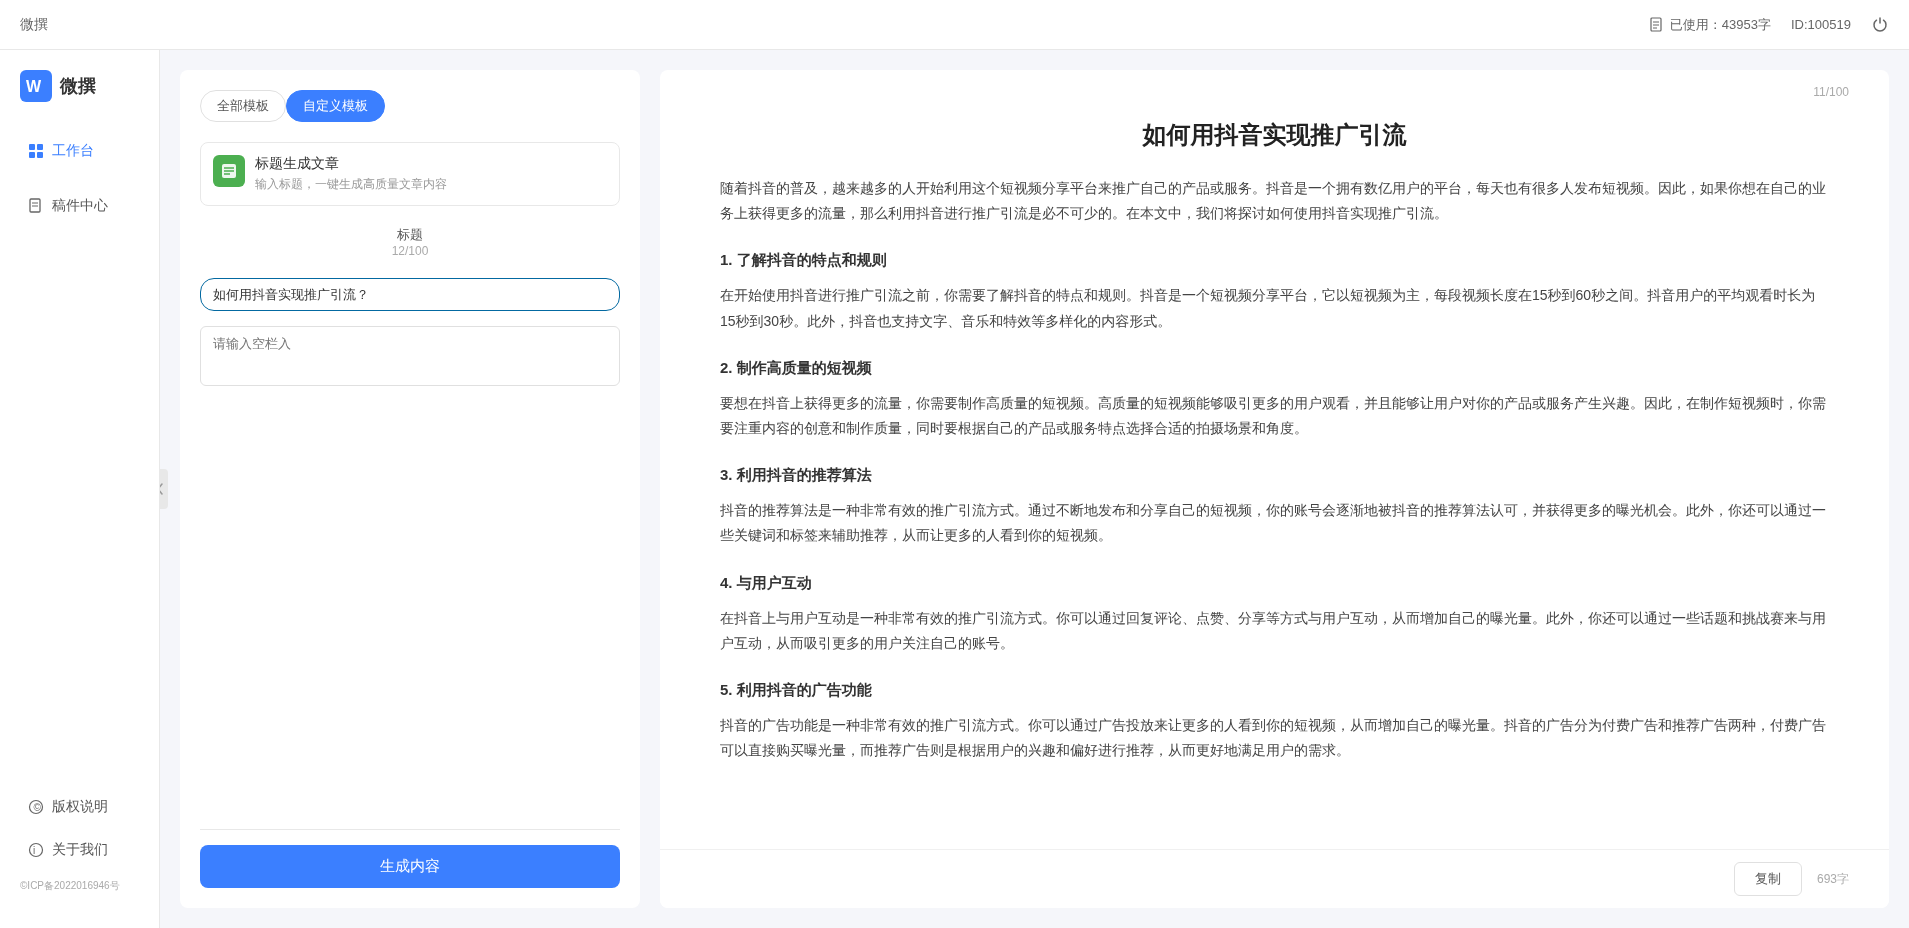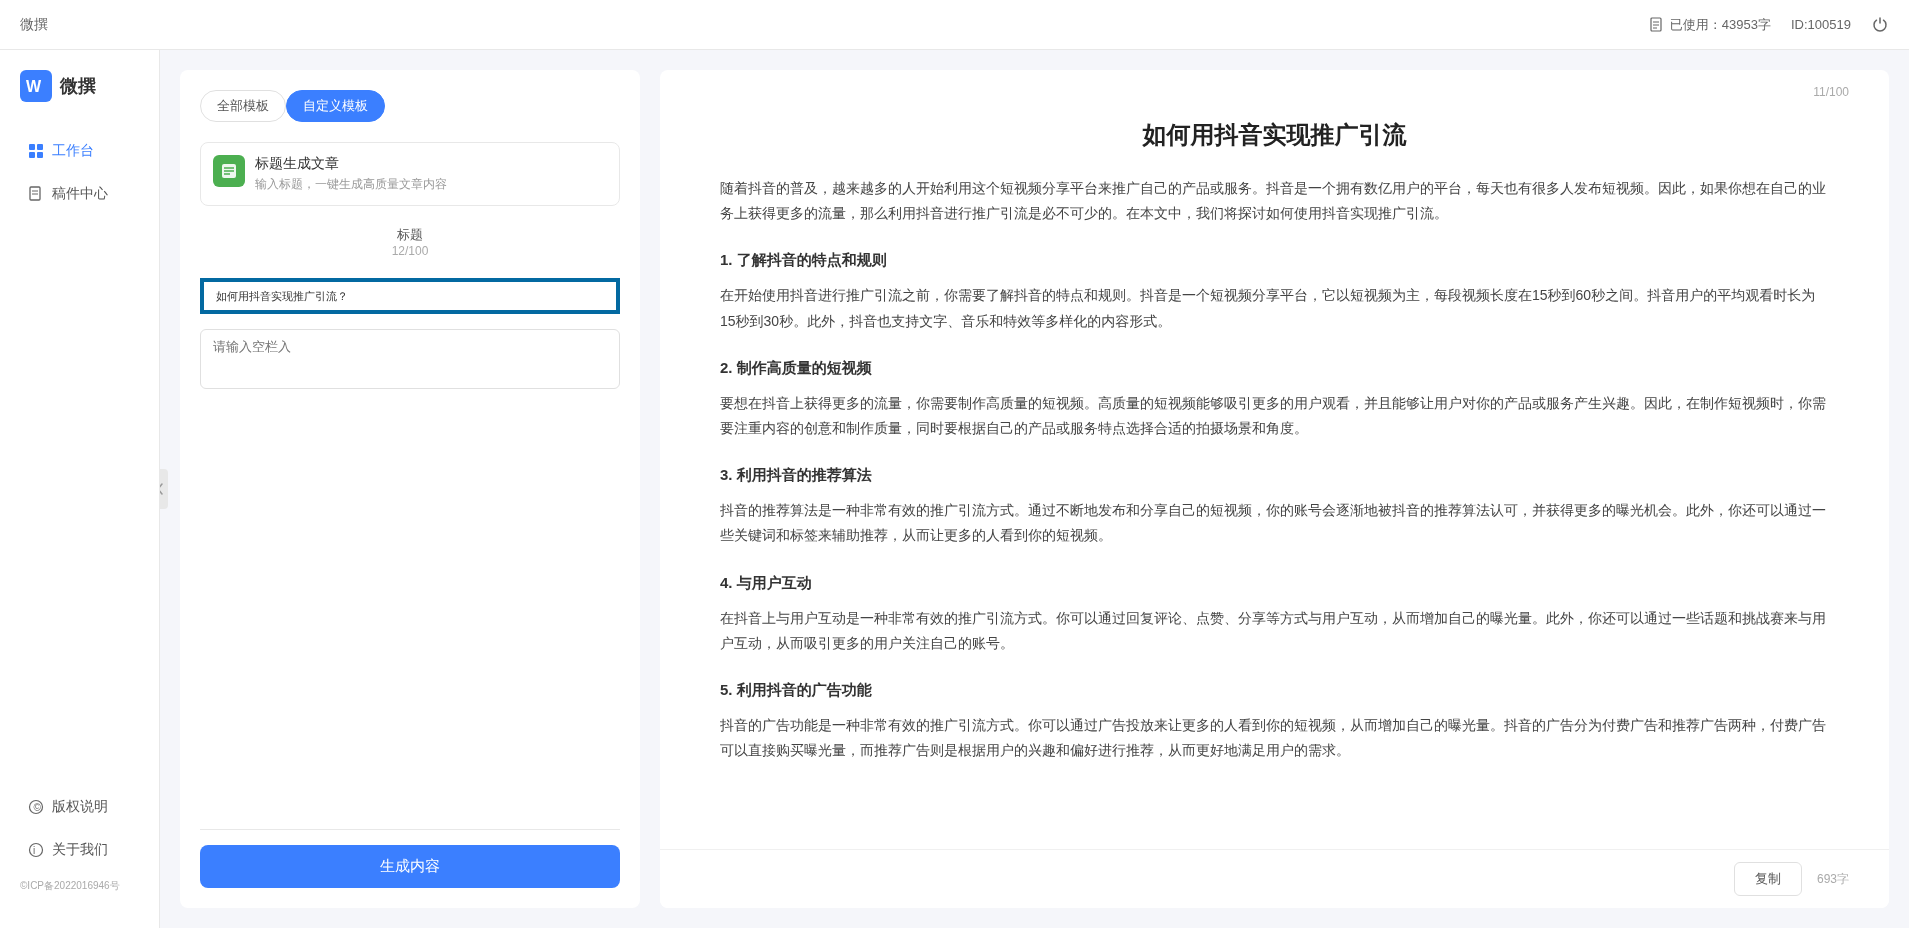--- a/index.html
+++ b/index.html
@@ -60,21 +60,21 @@
       gap: 8px;
     }
     .logo-text {
       font-size: 18px;
       font-weight: bold;
       color: #333;
     }
     .sidebar-nav {
       display: flex;
       flex-direction: column;
-      gap: 5px;
+      gap: 17px;
       flex: 1;
       text-align: center;
     }
     .sidebar-item {
       display: flex;
       align-items: center;
       gap: 8px;
       padding: 10px 20px;
       cursor: pointer;
       font-size: 14px;
@@ -208,24 +208,24 @@
       color: #555;
       margin-bottom: 20px;
       flex-direction: column;
     }
     .field-counter {
       font-size: 12px;
       color: #aaa;
     }
     .field-input {
       width: 100%;
-      border: 4px solid #0369a1;
-      border-radius: 0;
+      border: 1px solid #0369a1;
+      border-radius: 14px;
       padding: 8px 12px;
-      font-size: 11px;
+      font-size: 13px;
       color: #333;
       outline: none;
     }
     .field-textarea {
       width: 100%;
       border: 1px solid #e0e0e0;
       border-radius: 6px;
       padding: 8px 12px;
       font-size: 13px;
       color: #aaa;

